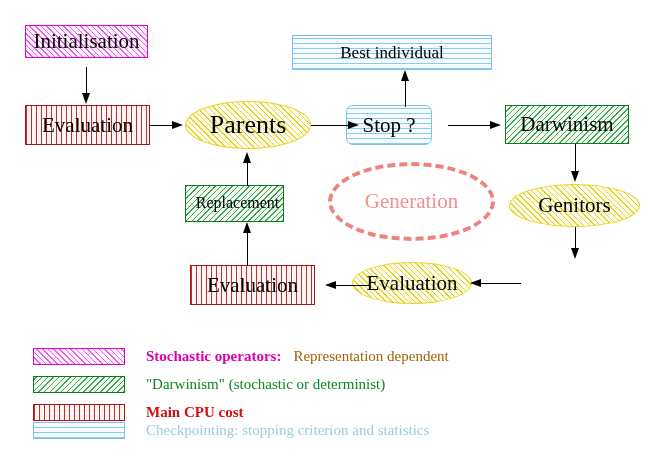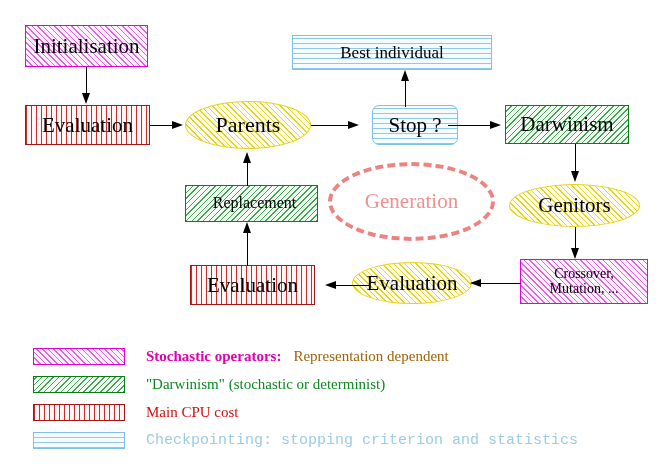--- a/index.html
+++ b/index.html
@@ -68,70 +68,66 @@
   .gen-ellipse .lbl{color:#ef918e;}
 
   
   #legend{position:absolute;left:0;top:336px;width:662px;}
   .legend-row{position:absolute;left:27px;height:20px;display:flex;align-items:center;margin-left:6px;}
   .swatch{width:92px;height:17px;box-sizing:border-box;flex:0 0 auto;}
   .legend-text{margin-left:21px;white-space:pre;font-size:15px;line-height:1;}
   .t-magenta{color:#e000b0;font-weight:bold;}
   .t-gold{color:#a16207;}
   .t-green{color:#0a8a20;}
-  .t-red{color:#d01010;font-weight:normal;}
+  .t-red{color:#d01010;font-weight:bold;}
   .t-lightblue{color:#9ccbe6;}
 </style>
 </head>
 <body>
 
 <div id="stage">
 
-  <div class="node h-magenta" style="left:25px;top:25px;width:123px;height:42px;font-size:21px;">
+  <div class="node h-magenta" style="left:25px;top:25px;width:123px;height:33px;font-size:21px;">
     <span class="lbl">Initialisation</span>
   </div>
 
   <div class="node h-red" style="left:25px;top:105px;width:125px;height:40px;font-size:21px;">
     <span class="lbl">Evaluation</span>
   </div>
 
-  <div class="node h-yellow ellipse" style="left:185px;top:101px;width:126px;height:48px;font-size:22px;">
+  <div class="node h-yellow ellipse" style="left:185px;top:101px;width:126px;height:48px;font-size:26px;">
     <span class="lbl">Parents</span>
   </div>
 
   <div class="node h-blue" style="left:292px;top:35px;width:200px;height:35px;font-size:17px;">
     <span class="lbl">Best individual</span>
   </div>
 
-  <div class="node h-blue rounded" style="left:372px;top:105px;width:86px;height:40px;font-size:21px;">
+  <div class="node h-blue rounded" style="left:346px;top:105px;width:86px;height:40px;font-size:21px;">
     <span class="lbl">Stop ?</span>
   </div>
 
   <div class="node h-green" style="left:505px;top:105px;width:124px;height:39px;font-size:21px;">
     <span class="lbl">Darwinism</span>
   </div>
 
   <div class="node h-yellow ellipse" style="left:509px;top:184px;width:131px;height:43px;font-size:21px;">
     <span class="lbl">Genitors</span>
   </div>
 
-  <div class="node h-magenta" style="left:520px;top:259px;width:128px;height:45px;font-size:14px;">
-    <span class="lbl">Crossover,
-Mutation, ...</span>
-  </div>
 
   <div class="node h-yellow ellipse" style="left:352px;top:262px;width:120px;height:42px;font-size:21px;">
     <span class="lbl">Evaluation</span>
   </div>
 
   <div class="node h-red" style="left:190px;top:265px;width:125px;height:40px;font-size:21px;">
     <span class="lbl">Evaluation</span>
   </div>
 
-  <div class="node h-green" style="left:185px;top:185px;width:133px;height:37px;font-size:16px;padding-left:6px;">
+  <div class="node h-green" style="left:185px;top:185px;width:99px;height:37px;font-size:16px;padding-left:6px;">
     <span class="lbl">Replacement</span>
   </div>
 
   <div class="gen-ellipse" style="left:328px;top:162px;width:167px;height:79px;">
     <span class="lbl" style="font-size:21px;">Generation</span>
   </div>
 
   <div class="line vline" style="left:86px;top:67px;height:27px;"></div>
   <div class="arrow arr-down" style="left:81.5px;top:93px;"></div>
 
@@ -176,20 +172,20 @@
     <div class="legend-row" style="top:38px;">
       <span class="swatch h-green"></span>
       <span class="legend-text t-green">"Darwinism" (stochastic or determinist)</span>
     </div>
 
     <div class="legend-row" style="top:66px;">
       <span class="swatch h-red"></span>
       <span class="legend-text t-red">Main CPU cost</span>
     </div>
 
-    <div class="legend-row" style="top:94px;font-family:Liberation Mono, monospace;">
+    <div class="legend-row" style="top:84px;">
       <span class="swatch h-blue"></span>
       <span class="legend-text t-lightblue">Checkpointing: stopping criterion and statistics</span>
     </div>
 
   </div>
 
 </div>
 
 </body></html>

